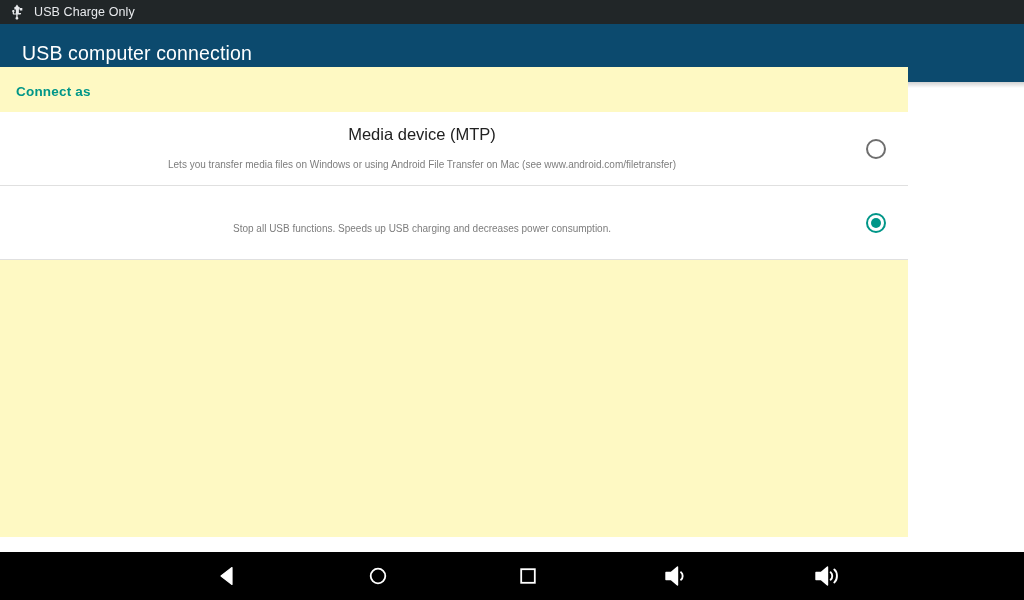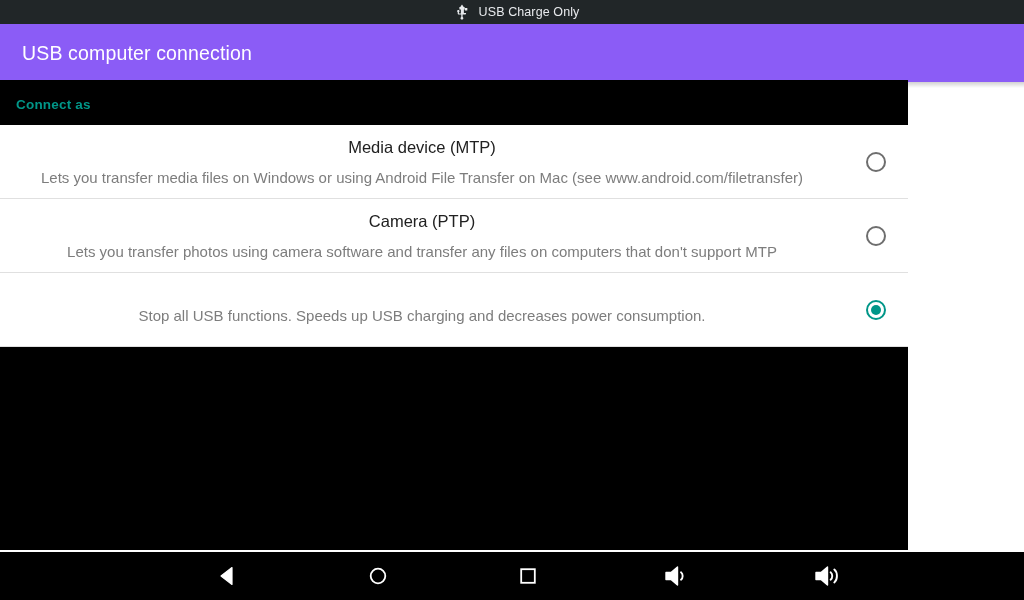--- a/index.html
+++ b/index.html
@@ -27,21 +27,20 @@
     position: absolute;
     top: 0;
     left: 0;
     width: 1024px;
     height: 24px;
     background: #212628;
     display: flex;
     align-items: center;
     padding-left: 8px;
     box-sizing: border-box;
-    justify-content: center;
   }
   .usb-icon {
     width: 18px;
     height: 18px;
     display: block;
     flex: 0 0 auto;
   }
   .status-text {
     color: #e8eaed;
     font-size: 12.5px;
@@ -51,21 +50,21 @@
     white-space: nowrap;
   }
 
   
   .action-bar {
     position: absolute;
     top: 24px;
     left: 0;
     width: 1024px;
     height: 58px;
-    background: #8b5cf6;
+    background: #0c4a6e;
     display: flex;
     align-items: center;
     box-sizing: border-box;
   }
   .action-title {
     color: #ffffff;
     font-size: 19.5px;
     margin-left: 22px;
     letter-spacing: 0.15px;
     white-space: nowrap;
@@ -78,25 +77,25 @@
     left: 0;
     width: 1024px;
     height: 6px;
     background: linear-gradient(to bottom, rgba(0,0,0,0.18), rgba(0,0,0,0));
     pointer-events: none;
   }
 
   
   .content {
     position: absolute;
-    top: 80px;
+    top: 67px;
     left: 0;
     width: 908px;
     height: 470px;
-    background: #000000;
+    background: #fef9c3;
     box-sizing: border-box;
   }
 
   .section-header {
     color: #009688;
     font-size: 13.5px;
     font-weight: bold;
     padding: 17px 0 0 16px;
     letter-spacing: 0.2px;
   }
@@ -122,21 +121,21 @@
     min-width: 0;
   }
   .row-title {
     color: #212121;
     font-size: 16.5px;
     line-height: 20px;
     white-space: nowrap;
   }
   .row-desc {
     color: #7d7d7d;
-    font-size: 15px;
+    font-size: 10px;
     line-height: 18px;
     margin-top: 12px;
     white-space: nowrap;
   }
   .row-control {
     flex: 0 0 auto;
     width: 64px;
     display: flex;
     align-items: center;
     justify-content: center;
@@ -216,29 +215,20 @@
       <div class="row">
         <div class="row-texts">
           <div class="row-title">Media device (MTP)</div>
           <div class="row-desc">Lets you transfer media files on Windows or using Android File Transfer on Mac (see www.android.com/filetransfer)</div>
         </div>
         <div class="row-control">
           <div class="radio"></div>
         </div>
       </div>
 
-      <div class="row">
-        <div class="row-texts">
-          <div class="row-title">Camera (PTP)</div>
-          <div class="row-desc">Lets you transfer photos using camera software and transfer any files on computers that don't support MTP</div>
-        </div>
-        <div class="row-control">
-          <div class="radio"></div>
-        </div>
-      </div>
 
       <div class="row">
         <div class="row-texts">
           <div class="row-desc">Stop all USB functions. Speeds up USB charging and decreases power consumption.</div>
         </div>
         <div class="row-control">
           <div class="radio checked"></div>
         </div>
       </div>
 

